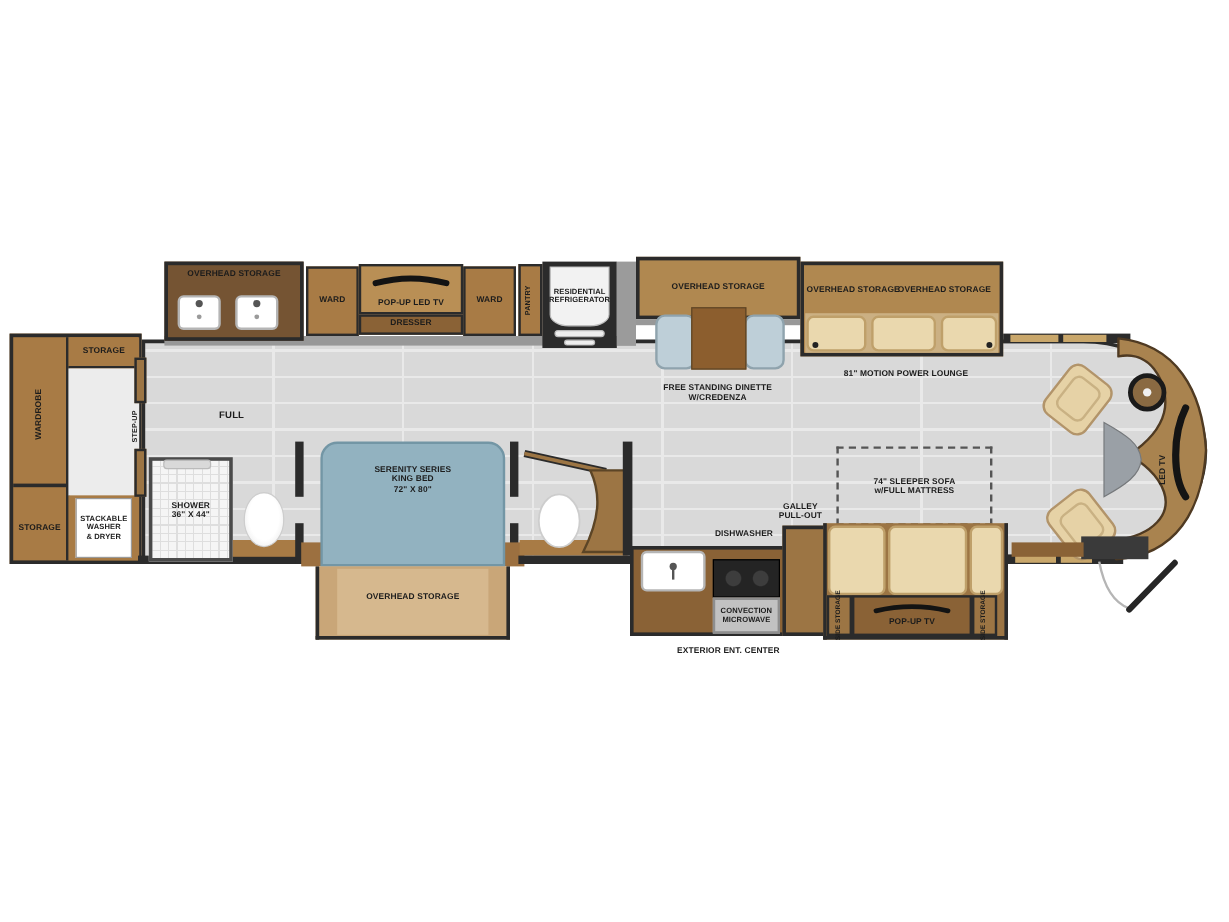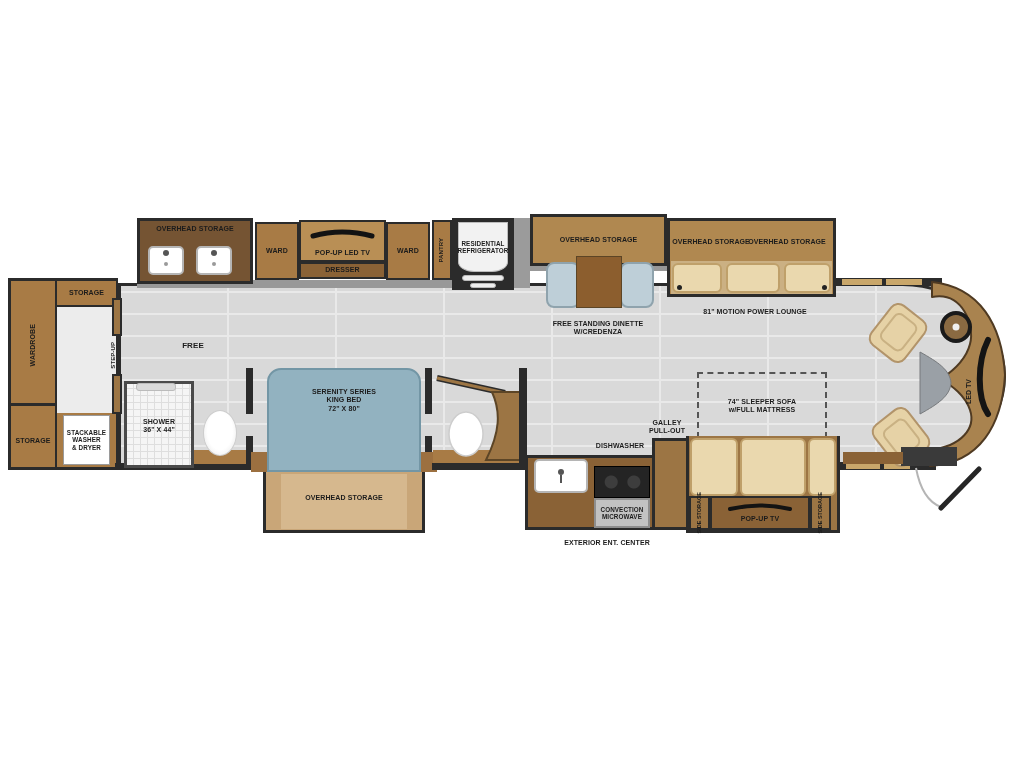--- a/index.html
+++ b/index.html
@@ -134,21 +134,21 @@
   <div class="lbl" style="left:747px;top:238px;width:80px;">OVERHEAD STORAGE</div>
   <div class="lbl" style="left:685px;top:308px;width:140px;">81" MOTION POWER LOUNGE</div>
 
   <div class="box wall" style="left:836px;top:278px;width:106px;height:8px;"></div>
   <div class="box window" style="left:842px;top:279px;width:40px;height:6px;"></div>
   <div class="box window" style="left:886px;top:279px;width:36px;height:6px;"></div>
   <div class="box wall" style="left:840px;top:462px;width:96px;height:8px;"></div>
   <div class="box window" style="left:846px;top:463px;width:34px;height:6px;"></div>
   <div class="box window" style="left:884px;top:463px;width:26px;height:6px;"></div>
 
-  <div class="lbl" style="left:170px;top:341px;width:46px;font-size:8px;">FREE</div>
+  <div class="lbl" style="left:170px;top:341px;width:46px;font-size:8px;">FULL</div>
   <div class="box wall" style="left:115px;top:463px;width:142px;height:7px;"></div>
   <div class="box showerpan" style="left:124px;top:381px;width:70px;height:87px;border:3px solid #4a4a4a;"></div>
   <div class="box" style="left:136px;top:383px;width:40px;height:8px;background:#d9d9d9;border:1px solid #bbb;border-radius:3px;"></div>
   <div class="lbl" style="left:127px;top:418px;width:64px;">SHOWER
 36" X 44"</div>
   <div class="box brown" style="left:194px;top:450px;width:58px;height:14px;"></div>
   <div class="box toilet" style="left:203px;top:410px;width:34px;height:46px;"></div>
 
   <div class="box wall" style="left:246px;top:368px;width:7px;height:46px;"></div>
   <div class="box wall" style="left:246px;top:436px;width:7px;height:34px;"></div>

